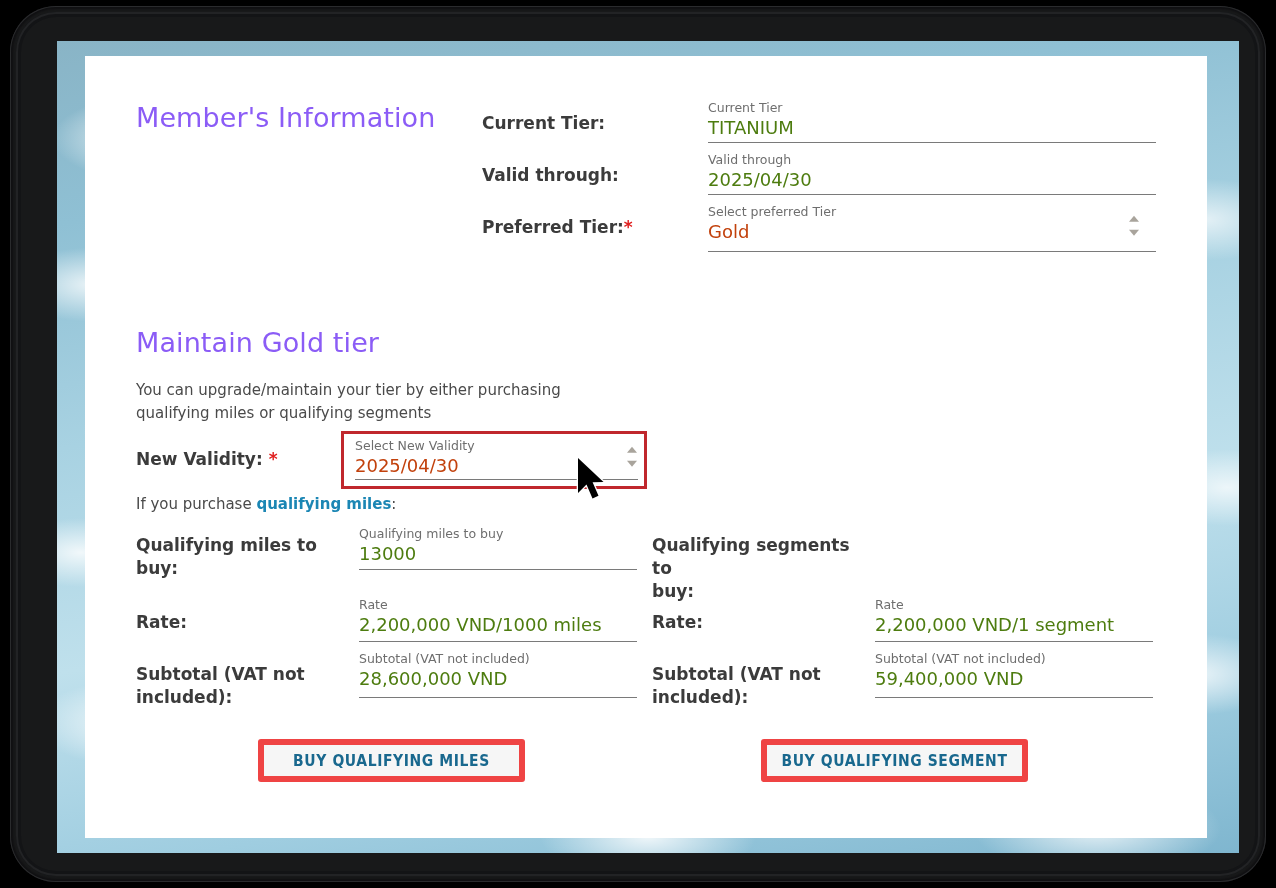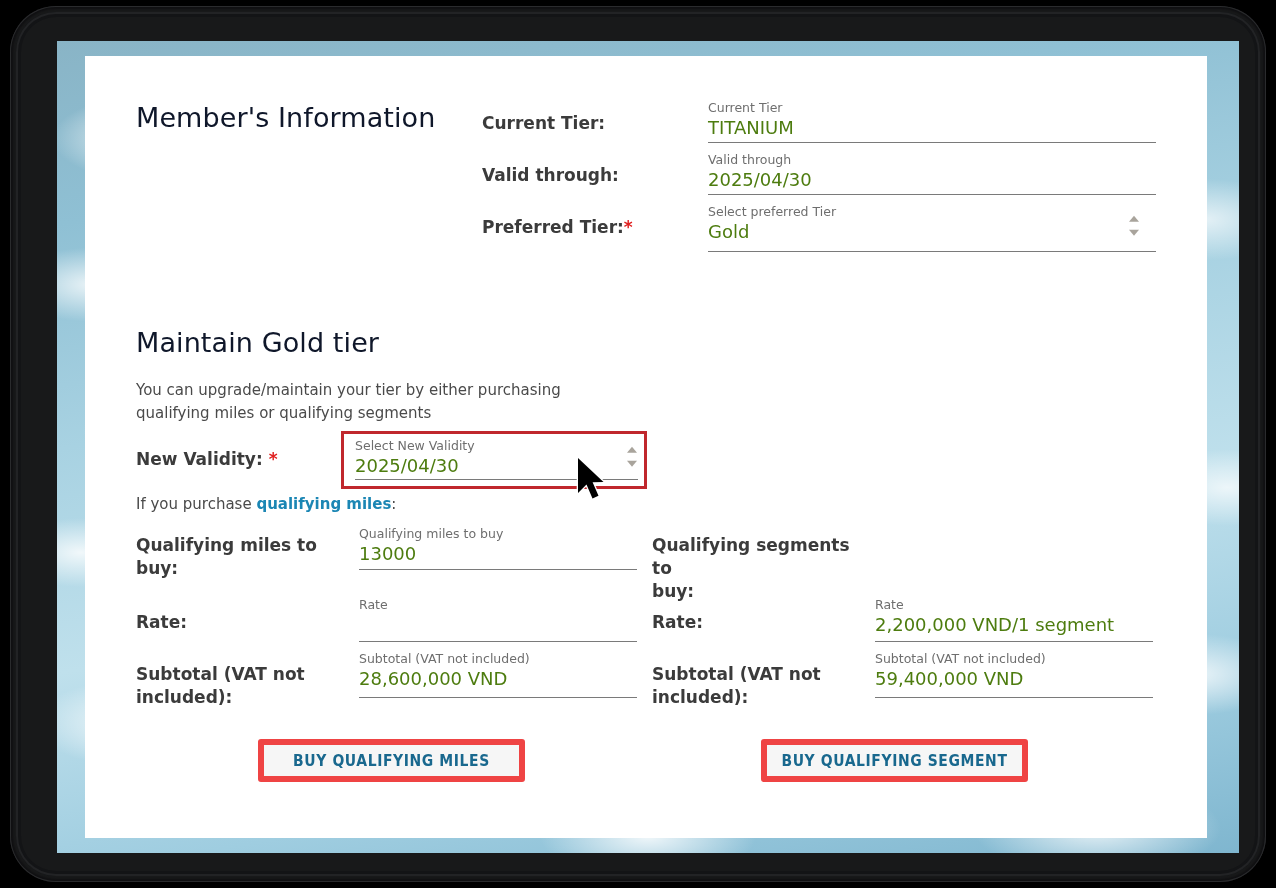--- a/index.html
+++ b/index.html
@@ -56,21 +56,21 @@
   
   #content-card {
     position: absolute;
     left: 28px; top: 15px;
     width: 1122px; height: 782px;
     background: #ffffff;
   }
 
   
   .section-heading {
-    color: #0f172a;
+    color: #8b5cf6;
     font-size: 27px;
     font-weight: 400;
     letter-spacing: .1px;
     white-space: nowrap;
   }
   .bold-label {
     color: #3b3b3b;
     font-size: 17px;
     font-weight: bold;
     line-height: 23px;
@@ -91,21 +91,21 @@
     line-height: 15px;
     white-space: nowrap;
   }
   .field-value {
     font-size: 18px;
     color: #4d7c0f;
     line-height: 24px;
     white-space: nowrap;
     margin-top: 1px;
   }
-  .field-value.dark { color: #4d7c0f; }
+  .field-value.dark { color: #c2410c; }
   .field-underline {
     position: absolute;
     left: 0; bottom: 0;
     height: 1px;
     background: #7a7a7a;
     width: 100%;
   }
   .spinner-icon {
     position: absolute;
     right: 16px; top: 50%;
@@ -230,20 +230,21 @@
       </div>
       <div class="field" style="left:274px;top:470px;width:278px;height:44px;">
         <div class="field-label">Qualifying miles to buy</div>
         <div class="field-value">13000</div>
         <div class="field-underline"></div>
       </div>
 
       <div class="bold-label" style="position:absolute;left:51px;top:555px;">Rate:</div>
       <div class="field" style="left:274px;top:541px;width:278px;height:45px;">
         <div class="field-label">Rate</div>
+        <div class="field-value">2,200,000 VND/1000 miles</div>
         <div class="field-underline"></div>
       </div>
 
       <div class="bold-label" style="position:absolute;left:51px;top:607px;width:215px;">
         <span>Subtotal (VAT not</span><br>
         <span>included):</span>
       </div>
       <div class="field" style="left:274px;top:595px;width:278px;height:47px;">
         <div class="field-label">Subtotal (VAT not included)</div>
         <div class="field-value">28,600,000 VND</div>

